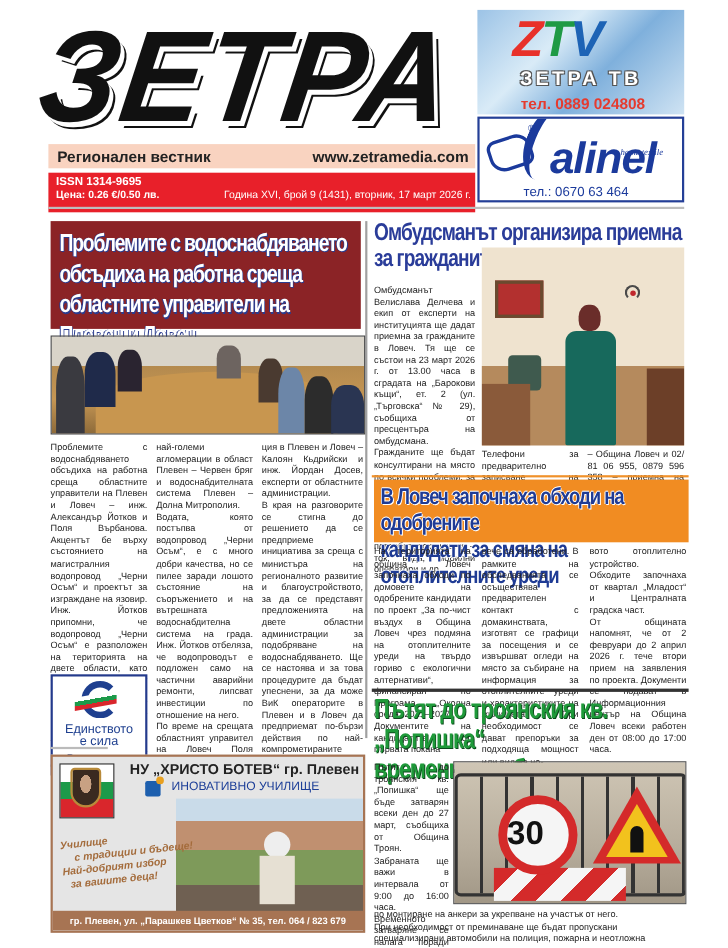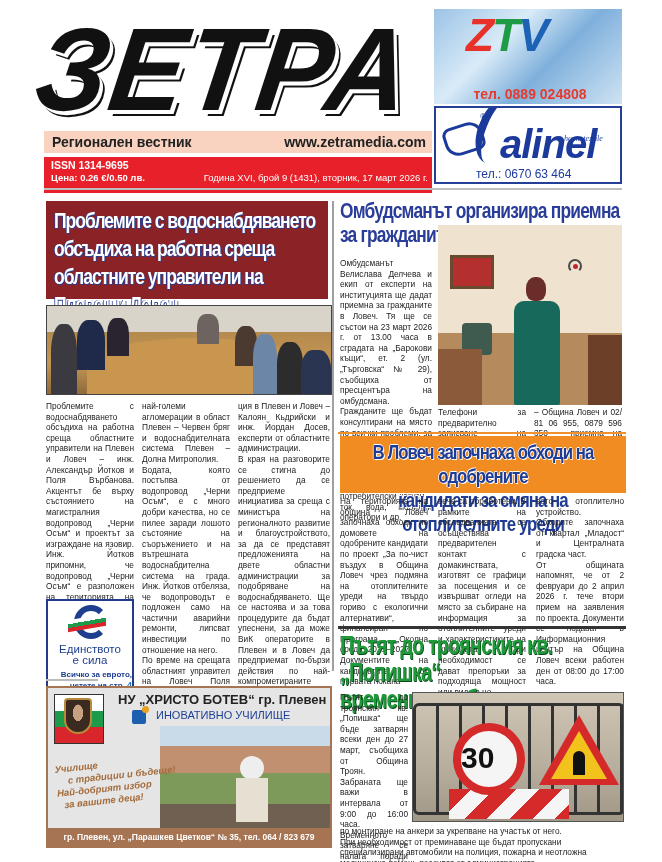--- a/index.html
+++ b/index.html
@@ -53,21 +53,21 @@
   .photo-meeting .p { position: absolute; border-radius: 40% 40% 0 0; }
 
   .body-text { font-family: "Liberation Sans", sans-serif; font-size: 8.3px; line-height: 10.6px; color: #222; text-align: justify; hyphens: auto; }
   .body-text p { text-indent: 0; }
 
   .art1-col1 { position: absolute; left: 46px; top: 401px; width: 88px; }
   .art1-col2 { position: absolute; left: 142px; top: 401px; width: 88px; }
   .art1-col3 { position: absolute; left: 238px; top: 401px; width: 92px; }
 
   
-  .ad-euro { position: absolute; left: 46px; top: 599px; width: 88px; height: 92px; border: 2px solid #243a8c; background: #fff; }
+  .ad-euro { position: absolute; left: 46px; top: 613px; width: 88px; height: 92px; border: 2px solid #243a8c; background: #fff; }
   .euro-mark { position: absolute; left: 26px; top: 4px; width: 34px; height: 34px; border-radius: 50%; border: 6px solid #1e3f8f; border-right-color: transparent; }
   .euro-flag { position: absolute; left: 20px; top: 16px; width: 38px; height: 12px;
     background: linear-gradient(180deg, #fff 0 33%, #1d9a4a 33% 66%, #d9262c 66% 100%); transform: skewY(-10deg); }
   .euro-slogan { position: absolute; left: 0; top: 43px; width: 84px; text-align: center; font-size: 11.5px; line-height: 11px; color: #1e3f8f; }
   .euro-cta { position: absolute; left: 0; top: 69px; width: 84px; text-align: right; font-weight: bold; font-size: 8px; line-height: 10px; color: #1e3f8f; }
   .euro-cta .num { color: #1e6fc0; font-size: 9px; }
 
   
   .rule-school { position: absolute; left: 46px; top: 679px; width: 52px; height: 2px; background: #bbb; }
   .ad-school { position: absolute; left: 46px; top: 686px; width: 286px; height: 162px; border: 2px solid #a77453; background: #e5e5e5; overflow: hidden; }
@@ -100,21 +100,21 @@
   .photo-omb .woman-body { position: absolute; left: 76px; top: 76px; width: 46px; height: 104px; background: #17695c; border-radius: 10px 10px 2px 2px; }
   .photo-omb .desk { position: absolute; left: 0; top: 124px; width: 44px; height: 56px; background: #8a5a3a; }
   .photo-omb .chair { position: absolute; left: 24px; top: 98px; width: 30px; height: 32px; background: #3f5a4e; border-radius: 4px; }
   .photo-omb .desk2 { position: absolute; left: 150px; top: 110px; width: 34px; height: 70px; background: #6c3f28; }
   .omb-caption { position: absolute; left: 438px; top: 407px; width: 184px; }
   .omb-caption .c1 { position: absolute; left: 0; top: 0; width: 88px; }
   .omb-caption .c2 { position: absolute; left: 96px; top: 0; width: 88px; }
   .rule-omb { position: absolute; left: 338px; top: 432px; width: 288px; height: 2px; background: #f0912a; }
 
   
-  .hl-heat { position: absolute; left: 340px; top: 436px; width: 286px; height: 57px; background: #f18c22; padding: 4px 6px; text-align: center; }
+  .hl-heat { position: absolute; left: 340px; top: 436px; width: 286px; height: 57px; background: #f18c22; padding: 4px 6px; }
   .hl-heat h2 { font-weight: bold; font-size: 21px; line-height: 24px; letter-spacing: -1.2px; color: #1f3b94; transform: scaleX(0.8); transform-origin: left top; width: 125%;
     text-shadow: 1px 1px 0 #fff, -1px 0 0 #fff, 0 -1px 0 #fff; }
   .heat-col1 { position: absolute; left: 340px; top: 496px; width: 88px; }
   .heat-col2 { position: absolute; left: 438px; top: 496px; width: 88px; }
   .heat-col3 { position: absolute; left: 536px; top: 496px; width: 88px; }
   .rule-heat { position: absolute; left: 338px; top: 626px; width: 288px; height: 3px; background: #333; }
 
   
   .hl-road { position: absolute; left: 340px; top: 632px; width: 365px; font-weight: bold; font-size: 25px; line-height: 27px; letter-spacing: -1px; color: #1f9a3a; transform: scaleX(0.79); transform-origin: left top; text-shadow: 1px 1px 0 #0c4a1c; }
   .road-text { position: absolute; left: 340px; top: 692px; width: 68px; }
@@ -144,20 +144,21 @@
   <span class="issn">ISSN 1314-9695</span>
   <span class="price">Цена:  0.26 €/0.50 лв.</span>
   <span class="issue">Година XVI, брой 9 (1431), вторник, 17 март 2026 г.</span>
 </div>
 <div class="rule-top"></div>
 
 <div class="ad-ztv">
   <div class="ztv-logo">
     <span class="z">Z</span><span class="t">T</span><span class="v">V</span>
   </div>
+  <div class="ztv-name">ЗЕТРА ТВ</div>
   <div class="ztv-phone">тел. 0889 024808</div>
 </div>
 
 <div class="ad-kalinel">
   <div class="kal-pillow"></div>
   <div class="kal-swoosh"></div>
   <span class="kal-reg">®</span>
   <span class="kal-brand">alinel</span>
   <span class="kal-tag">home textile</span>
   <span class="kal-phone">тел.: 0670 63 464</span>

